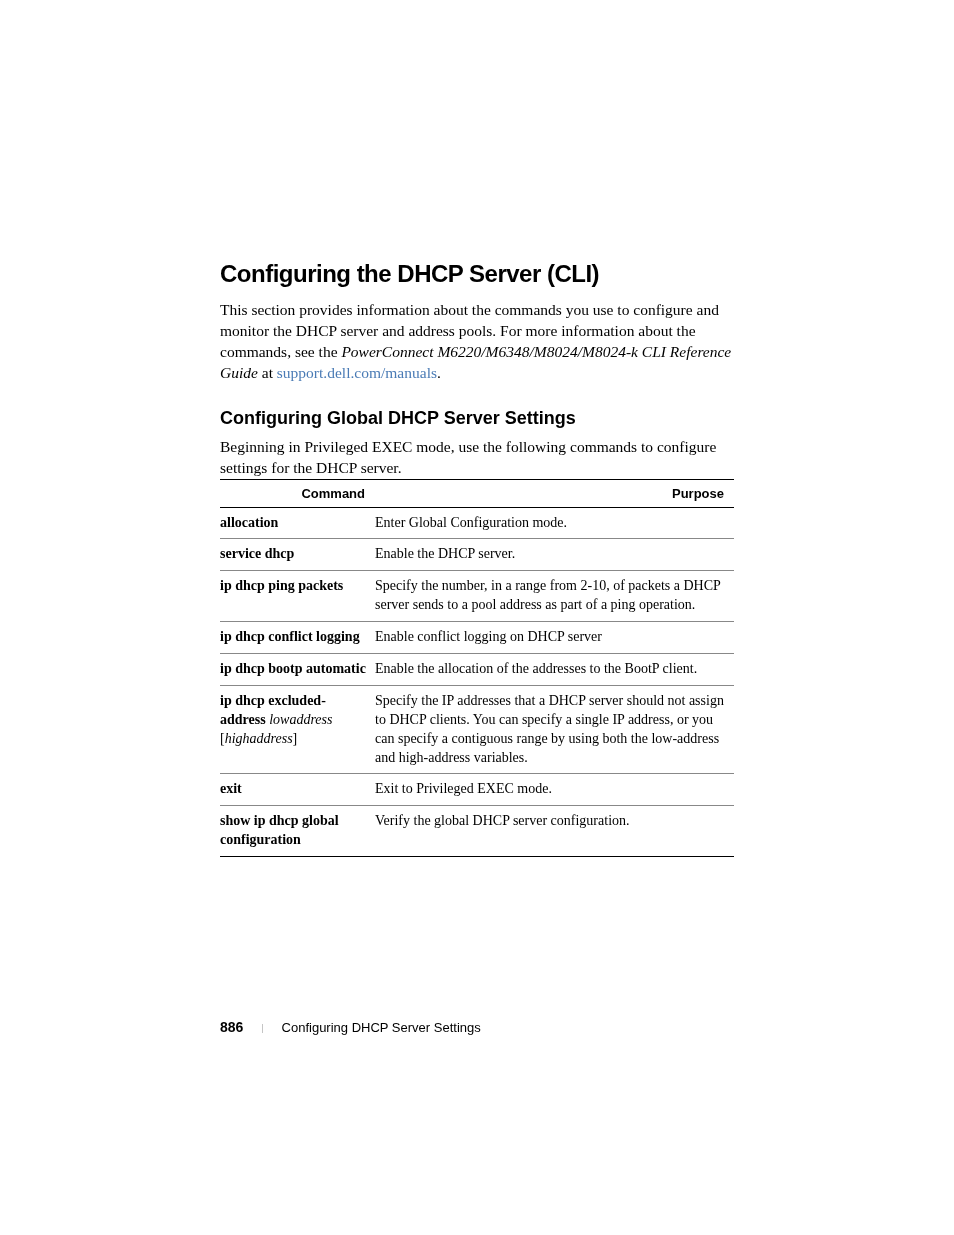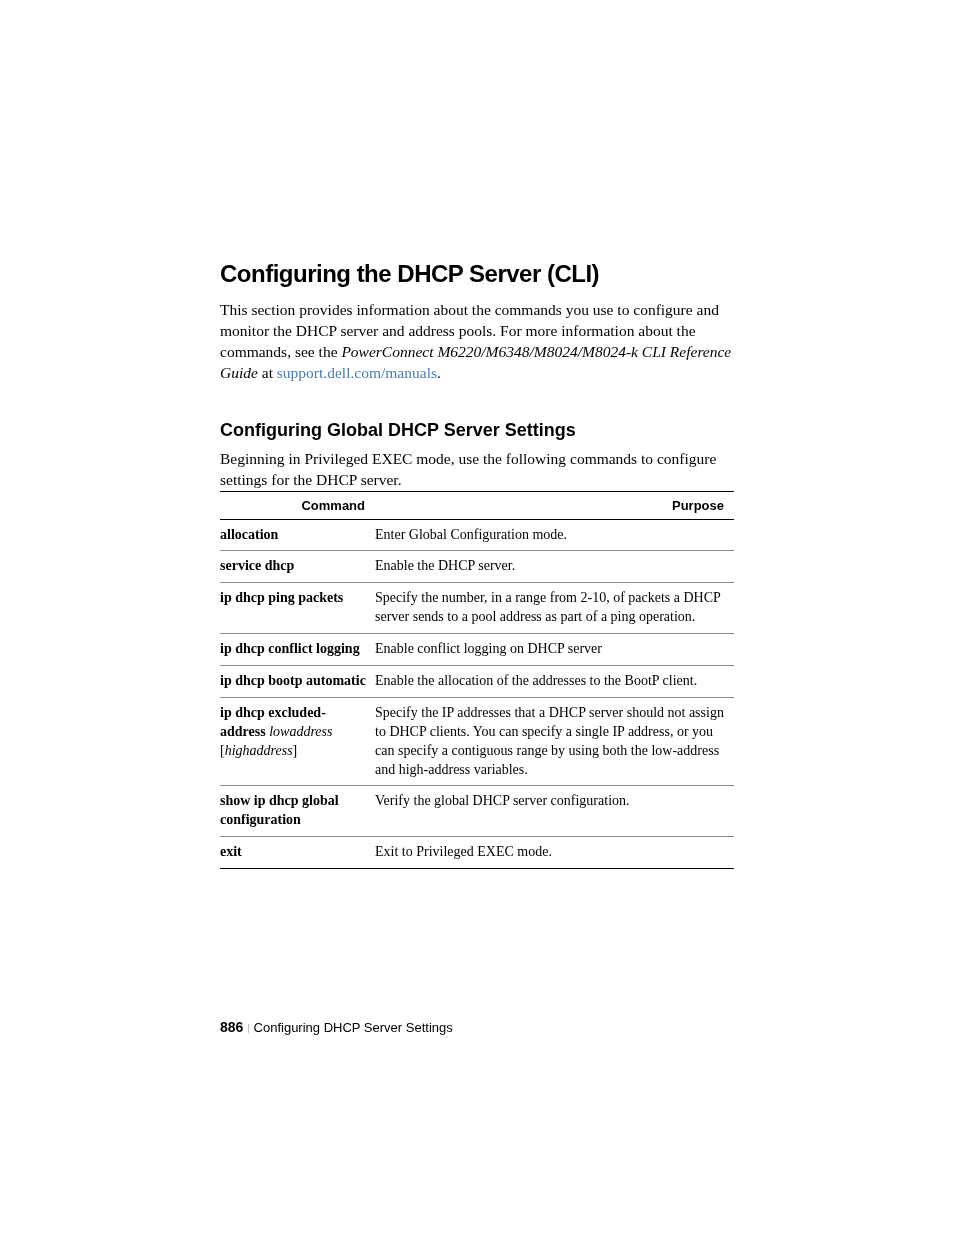--- a/index.html
+++ b/index.html
@@ -21,21 +21,21 @@
     .main-heading {
       font-family: Arial, Helvetica, sans-serif;
       font-weight: bold;
       font-size: 24px;
       margin-bottom: 12px;
       letter-spacing: -0.5px;
     }
     .intro-para {
       font-size: 15.5px;
       line-height: 1.35;
-      margin-bottom: 36px;
+      margin-bottom: 24px;
     }
     .italic {
       font-style: italic;
     }
     .link {
       color: #4a7bb5;
     }
     .sub-heading {
       font-family: Arial, Helvetica, sans-serif;
       font-weight: bold;
@@ -88,21 +88,21 @@
     .bracketed {
       font-weight: normal;
     }
     .footer {
       position: absolute;
       bottom: 200px;
       left: 220px;
       font-size: 13px;
       display: flex;
       align-items: center;
-      gap: 4px;
+      gap: 18px;
     }
     .page-num {
       font-family: Arial, Helvetica, sans-serif;
       font-weight: bold;
       font-size: 14px;
     }
     .footer-divider {
       color: #999;
       font-size: 11px;
     }
@@ -152,26 +152,26 @@
         <td>ip dhcp bootp automatic</td>
         <td>Enable the allocation of the addresses to the BootP client.</td>
       </tr>
       <tr>
         <td>
           <span>ip dhcp excluded-address</span> <span class="cmd-param">lowaddress</span> <span class="bracketed">[</span><span class="cmd-param">highaddress</span><span class="bracketed">]</span>
         </td>
         <td>Specify the IP addresses that a DHCP server should not assign to DHCP clients. You can specify a single IP address, or you can specify a contiguous range by using both the low-address and high-address variables.</td>
       </tr>
       <tr>
+        <td>exit</td>
+        <td>Exit to Privileged EXEC mode.</td>
+      </tr>
+      <tr>
         <td>show ip dhcp global configuration</td>
         <td>Verify the global DHCP server configuration.</td>
-      </tr>
-      <tr>
-        <td>exit</td>
-        <td>Exit to Privileged EXEC mode.</td>
       </tr>
     </tbody>
   </table>
 </div>
 
 <div class="footer">
   <span class="page-num">886</span>
   <span class="footer-divider">|</span>
   <span class="footer-title">Configuring DHCP Server Settings</span>
 </div>

